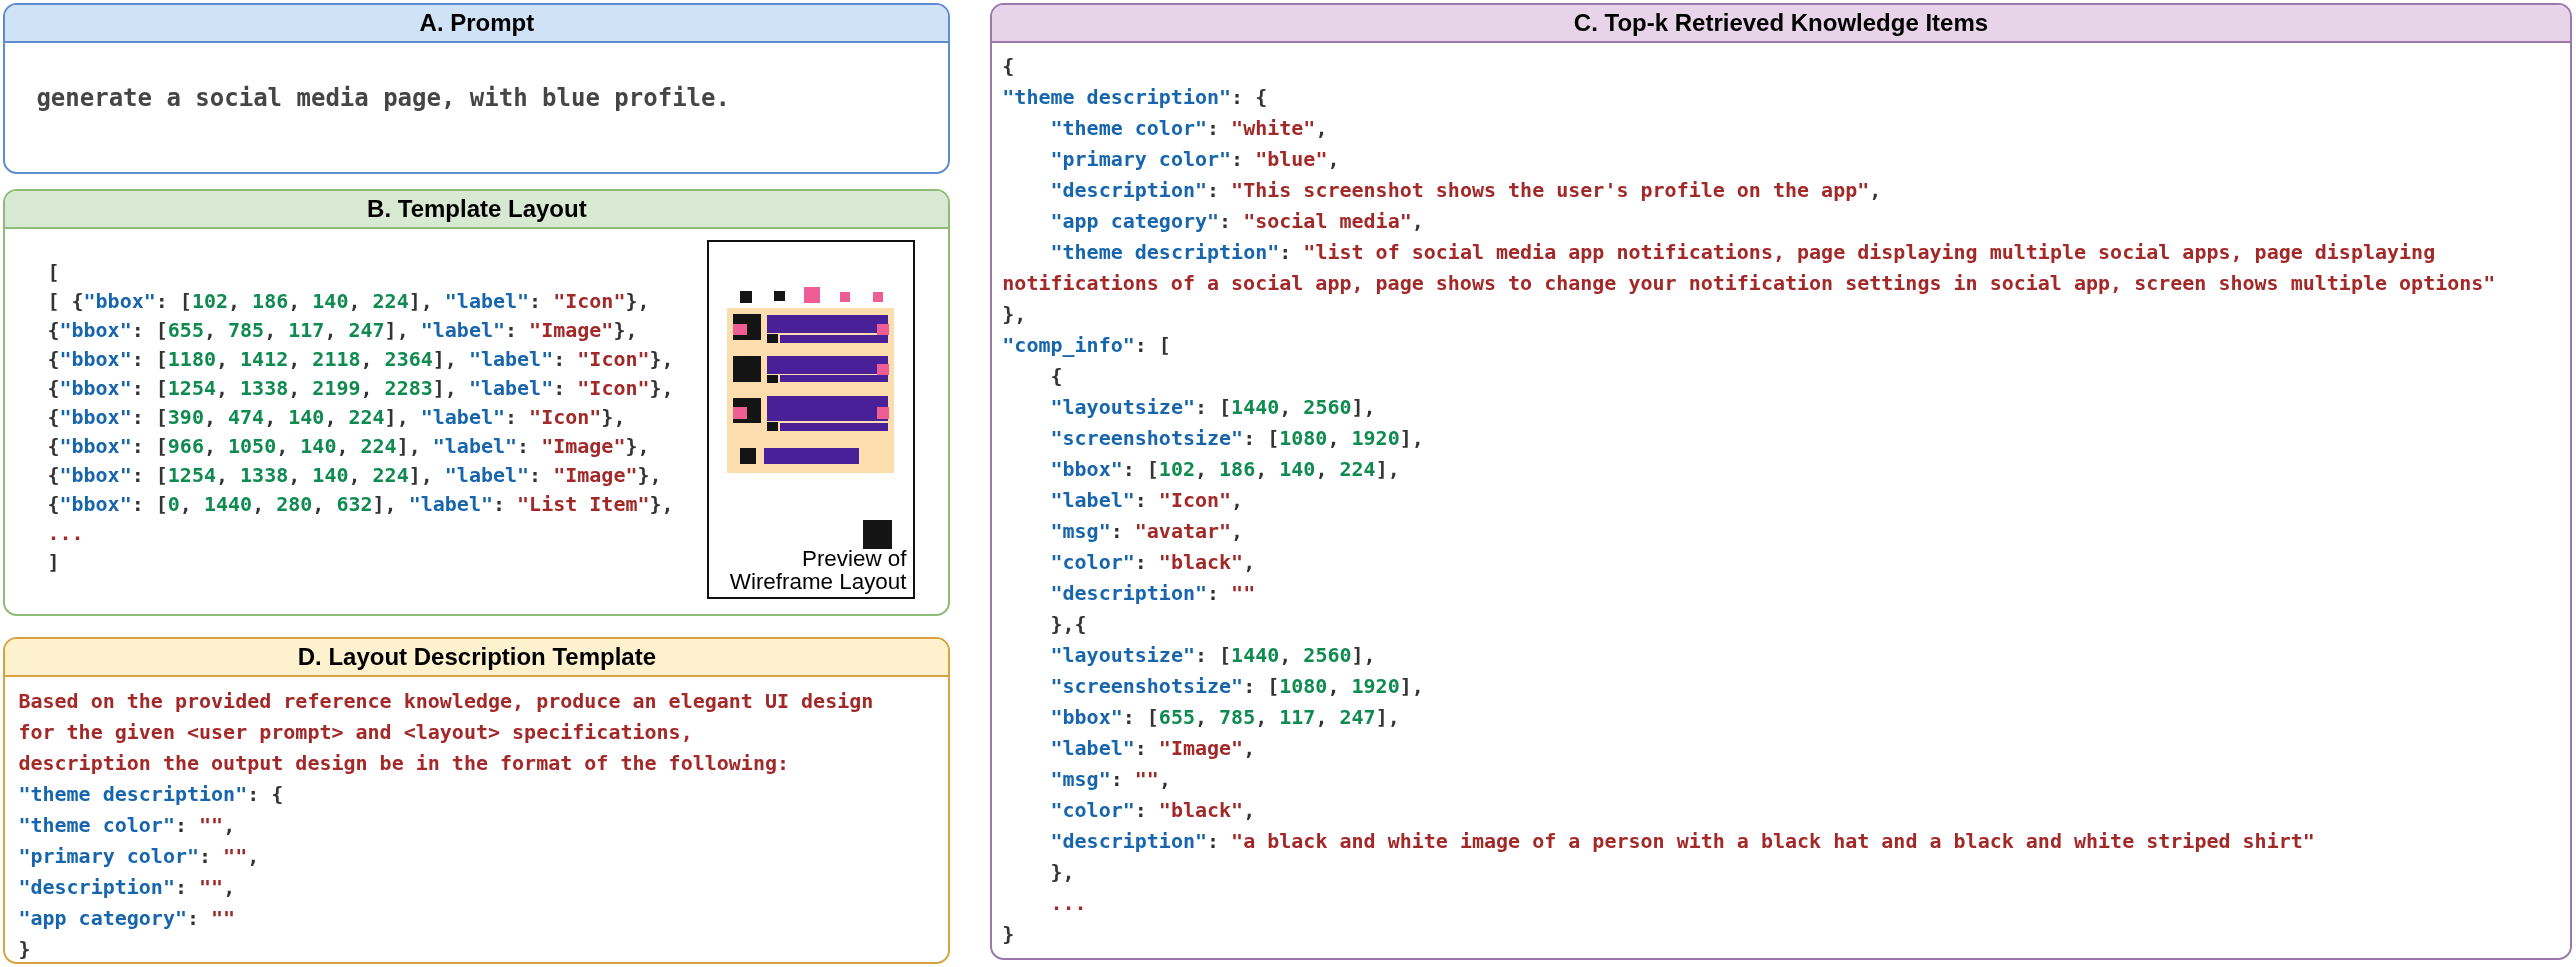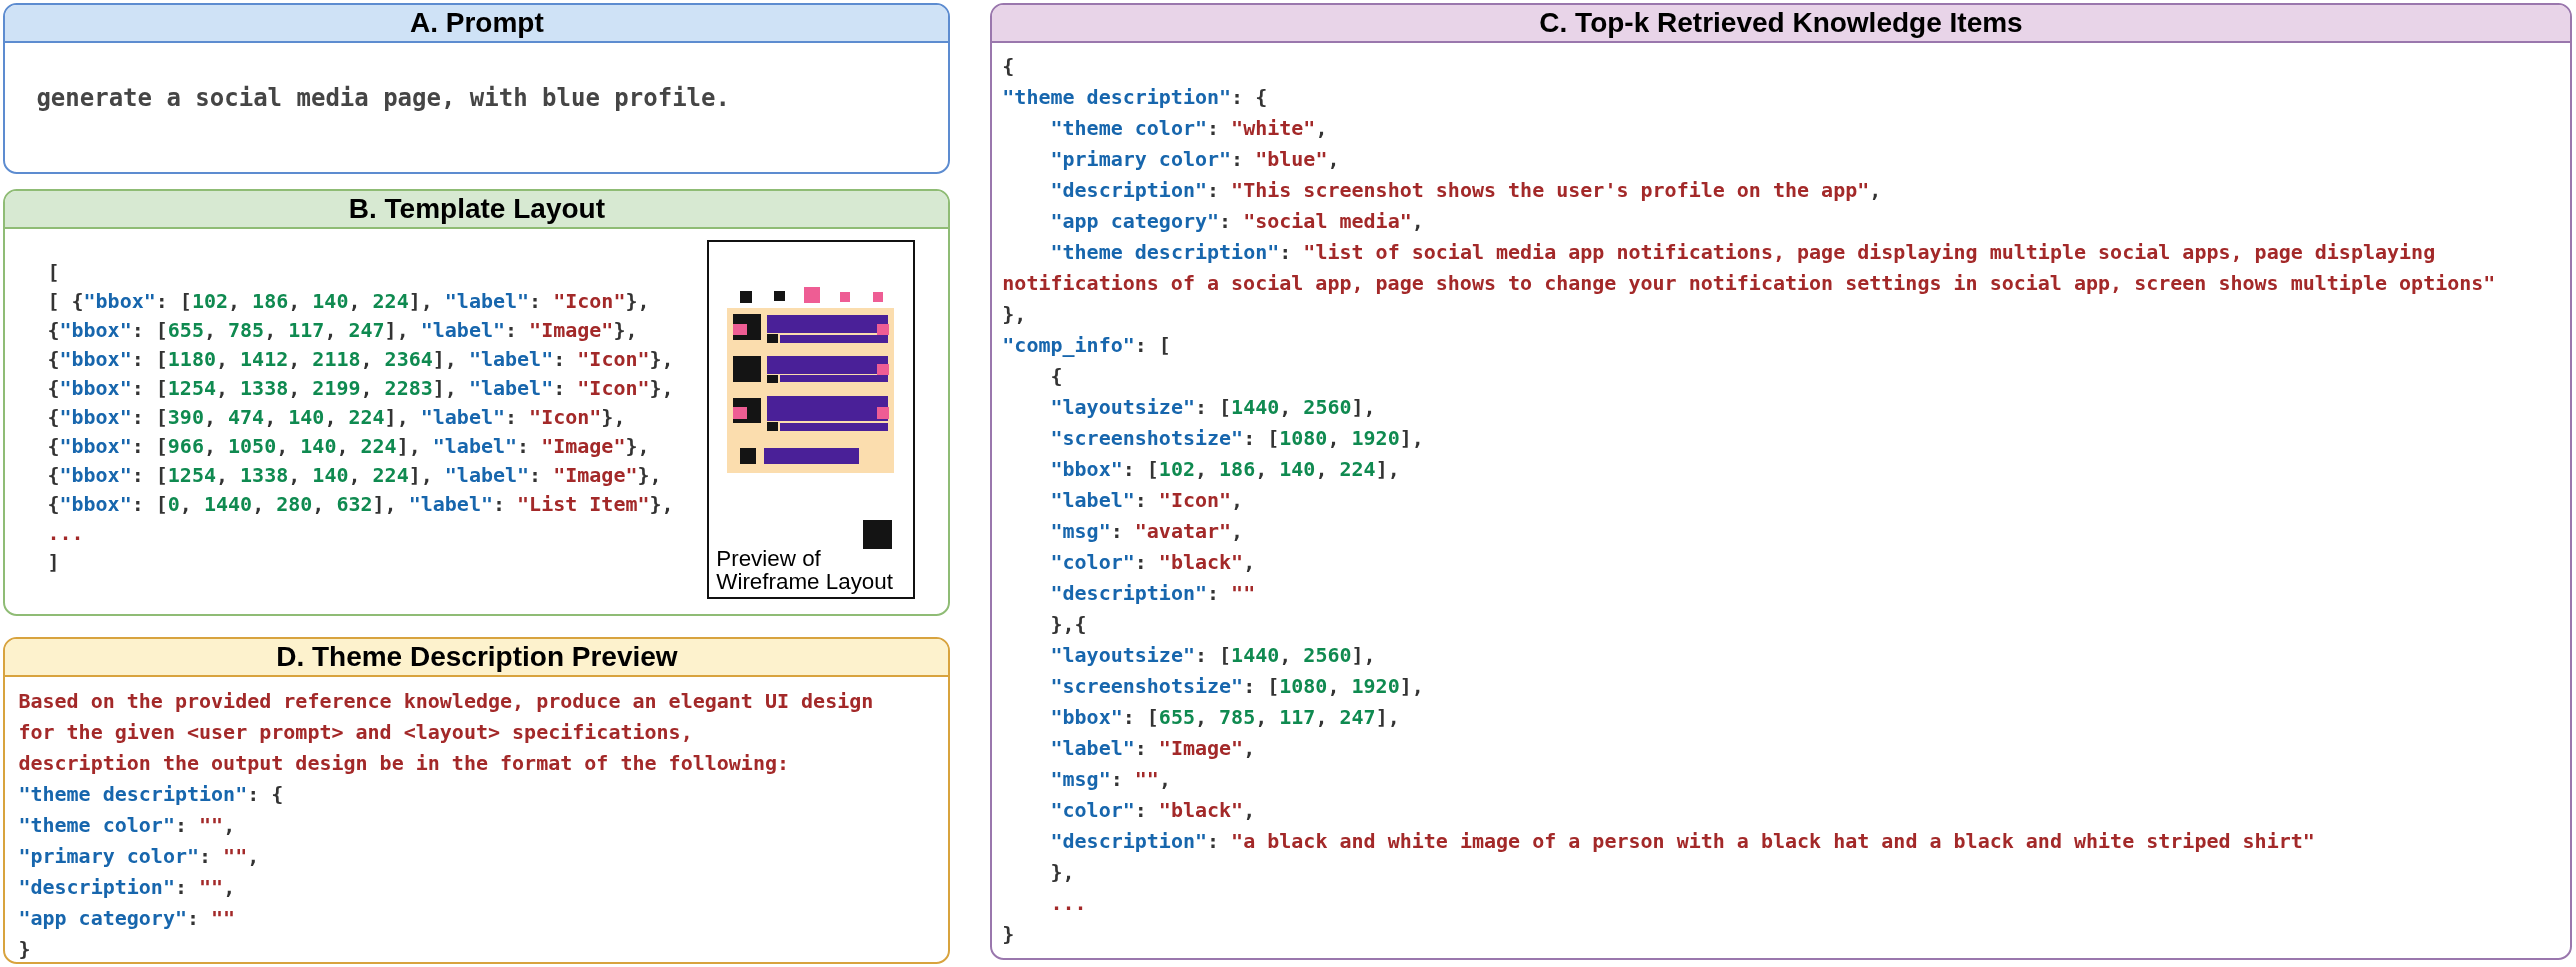--- a/index.html
+++ b/index.html
@@ -6,21 +6,21 @@
   body{
     width:2576px;height:968px;position:relative;background:#ffffff;
     font-family:"Liberation Sans",sans-serif;overflow:hidden;
   }
   .panel{
     position:absolute;background:#ffffff;border:2.6px solid;border-radius:13.8px;
     box-sizing:border-box;overflow:hidden;
   }
   .panel-header{
     height:38px;display:flex;align-items:center;justify-content:center;
-    font-weight:bold;font-size:28px;color:#000;border-bottom:2.6px solid;
+    font-weight:bold;font-size:24px;color:#000;border-bottom:2.6px solid;
     box-sizing:border-box;
   }
   .code{
     position:absolute;
     font-family:"DejaVu Sans Mono",monospace;font-weight:bold;font-size:20px;
   }
   .code-line{white-space:pre;}
   .tok-k{color:var(--key-blue);}
   .tok-s{color:var(--string-red);}
   .tok-n{color:var(--number-green);}
@@ -46,21 +46,21 @@
   #preview-box{
     position:absolute;left:702px;top:49px;width:208px;height:359px;
     background:#ffffff;border:2.6px solid #111;box-sizing:border-box;
   }
   .shape{position:absolute;}
   .sh-black{background:var(--wire-black);}
   .sh-pink{background:var(--wire-pink);}
   .sh-purple{background:var(--wire-purple);}
   .sh-peach{background:var(--wire-peach);}
   #preview-caption{
-    position:absolute;left:0;right:0;top:305px;text-align:left;
+    position:absolute;left:0;right:0;top:305px;text-align:right;
     font-size:22.4px;line-height:23px;color:#000;padding:0 6.9px;
   }
 
   
   #panel-c{left:990px;top:3.4px;width:1582px;height:957px;border-color:var(--panel-c-border);}
   #panel-c .panel-header{background:var(--panel-c-header-bg);border-color:var(--panel-c-border);}
   #pc-code{left:10.3px;top:46px;}
   #pc-code .code-line{height:31px;line-height:31px;}
 
   
@@ -161,21 +161,21 @@
       <div class="code-line"><span class="tok-p">    </span><span class="tok-k">"msg"</span><span class="tok-p">: </span><span class="tok-s">""</span><span class="tok-p">,</span></div>
       <div class="code-line"><span class="tok-p">    </span><span class="tok-k">"color"</span><span class="tok-p">: </span><span class="tok-s">"black"</span><span class="tok-p">,</span></div>
       <div class="code-line"><span class="tok-p">    </span><span class="tok-k">"description"</span><span class="tok-p">: </span><span class="tok-s">"a black and white image of a person with a black hat and a black and white striped shirt"</span></div>
       <div class="code-line"><span class="tok-p">    },</span></div>
       <div class="code-line"><span class="tok-r">    ...</span></div>
       <div class="code-line"><span class="tok-p">}</span></div>
     </div>
 </div>
 
 <div class="panel" id="panel-d">
-  <div class="panel-header">D. Theme Description Preview</div>
+  <div class="panel-header">D. Layout Description Template</div>
   <div class="code" id="pd-code">
       <div class="code-line"><span class="tok-r">Based on the provided reference knowledge, produce an elegant UI design</span></div>
       <div class="code-line"><span class="tok-r">for the given &lt;user prompt&gt; and &lt;layout&gt; specifications,</span></div>
       <div class="code-line"><span class="tok-r">description the output design be in the format of the following:</span></div>
       <div class="code-line"><span class="tok-k">"theme description"</span><span class="tok-p">: {</span></div>
       <div class="code-line"><span class="tok-k">"theme color"</span><span class="tok-p">: </span><span class="tok-s">""</span><span class="tok-p">,</span></div>
       <div class="code-line"><span class="tok-k">"primary color"</span><span class="tok-p">: </span><span class="tok-s">""</span><span class="tok-p">,</span></div>
       <div class="code-line"><span class="tok-k">"description"</span><span class="tok-p">: </span><span class="tok-s">""</span><span class="tok-p">,</span></div>
       <div class="code-line"><span class="tok-k">"app category"</span><span class="tok-p">: </span><span class="tok-s">""</span></div>
       <div class="code-line"><span class="tok-p">}</span></div>

